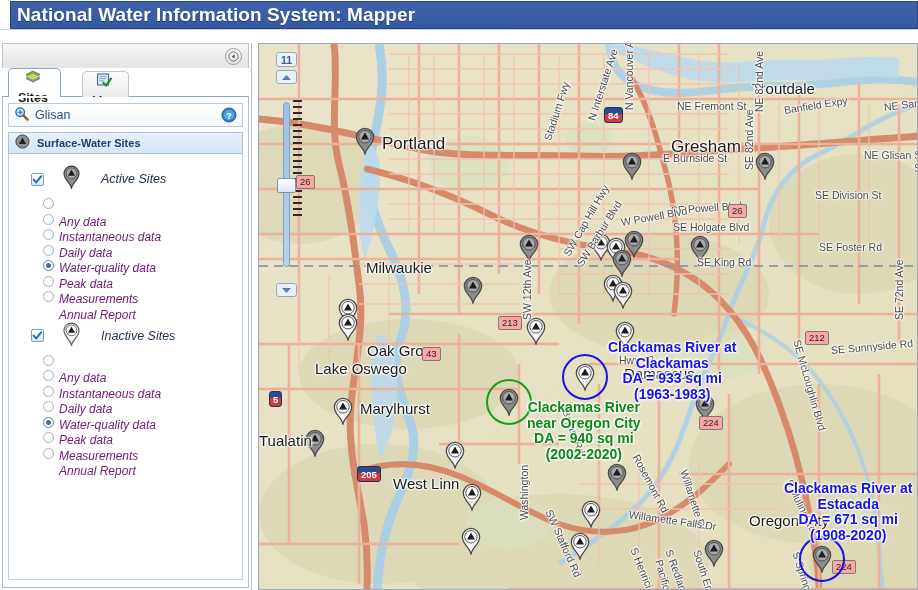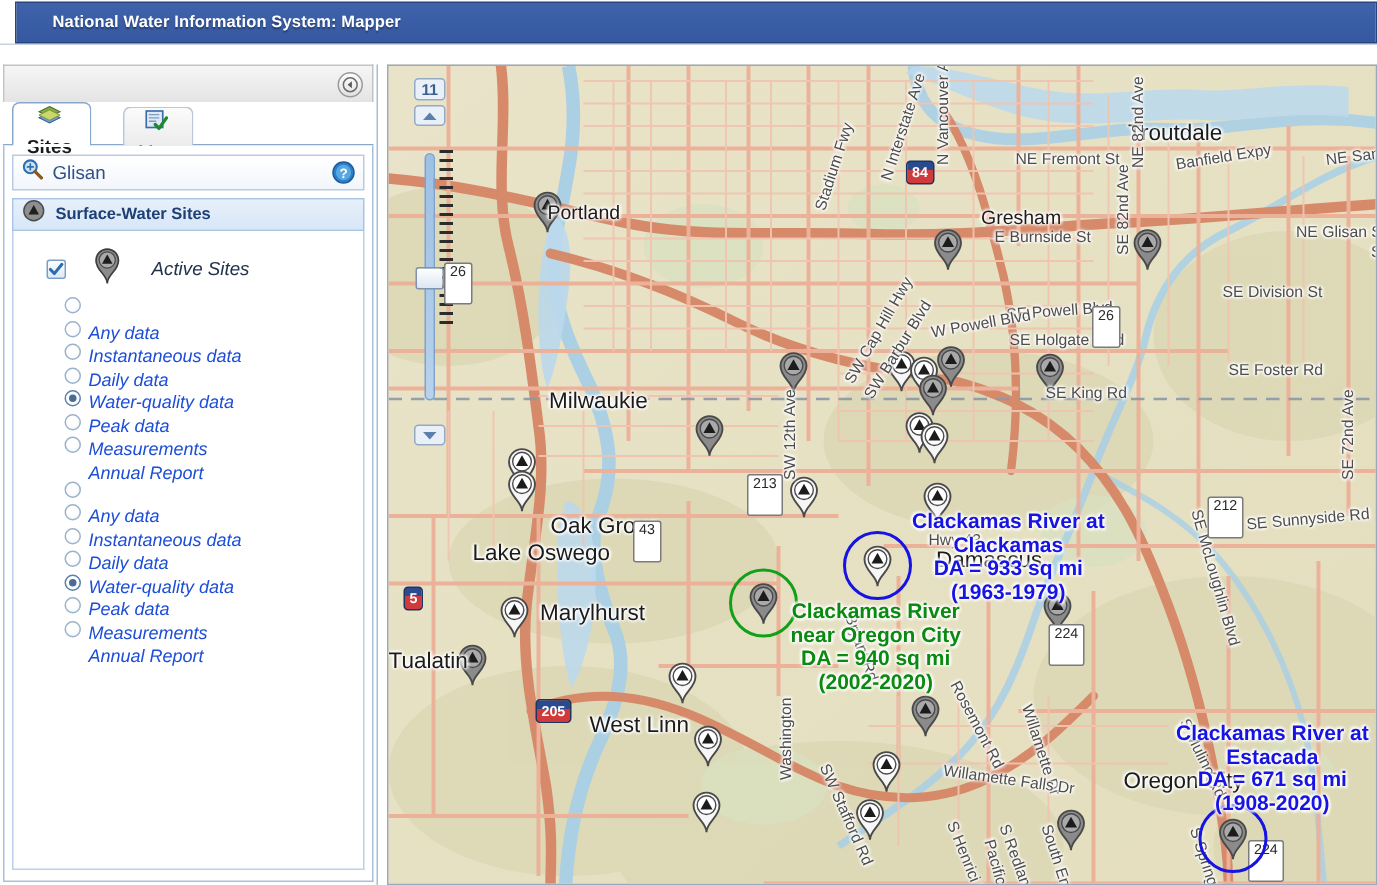--- a/index.html
+++ b/index.html
@@ -18,22 +18,22 @@
     background:#ffffff;
     border-bottom:1px solid #c8d4e4;
   }
   #titlebar-inner {
     position:absolute; left:10px; top:1px; right:0; height:28px;
     background:linear-gradient(#3f63ab,#3558a0);
     border:1px solid #27457f;
     display:flex; align-items:center;
   }
   #app-title {
-    color:#ffffff; font-size:11px; font-weight:bold;
-    padding-left:24px; letter-spacing:0.1px;
+    color:#ffffff; font-size:19px; font-weight:bold;
+    padding-left:6px; letter-spacing:0.1px;
     text-shadow:0 1px 1px rgba(0,0,0,.35);
     white-space:nowrap;
   }
   #title-gap {
     position:absolute; left:0; top:30px; width:918px; height:13px;
     background:#ffffff;
   }
 
   
   #left-panel {
@@ -141,61 +141,61 @@
   }
   .radio {
     width:11px; height:11px; flex:0 0 auto; border-radius:50%;
     border:1px solid #9bb2cb;
     background:radial-gradient(circle at 40% 35%, #ffffff 40%, #eef3f8 100%);
     display:flex; align-items:center; justify-content:center;
   }
   .radio .dot { width:5px; height:5px; border-radius:50%; background:#4a6d96; display:none; }
   .radio.on .dot { display:block; }
   .radio.on { border-color:#5d82ab; }
-  .radio-label { font-size:12px; color:#1d4ed8;margin-top:36px; }
+  .radio-label { font-size:12px; color:#701a75;margin-top:36px; }
 
   
   #map {
     position:absolute; left:258px; top:43px; width:660px; height:547px;
     overflow:hidden;
     background:#e8e2c8;
     border:1px solid #9ba9bd;
   }
   #map-canvas { position:absolute; left:0; top:0; width:660px; height:547px; }
   .maplabel {
     position:absolute;
     font-family:"Liberation Sans", sans-serif;
     color:#242424;
     white-space:nowrap;
     pointer-events:none;
     text-shadow:0 0 3px #fff, 0 0 3px #fff, 0 0 2px #fff, 1px 0 2px #fff, -1px 0 2px #fff;
   }
   .city   { font-size:15px; color:#1b1b1b; }
-  .city.big { font-size:13px; }
+  .city.big { font-size:17px;margin-left:17px; }
   .street { font-size:10.5px; color:#4d4d4d; }
 
   
   .marker { position:absolute; width:22px; height:30px; pointer-events:none; }
   .marker svg{display:block;}
   .ring { position:absolute; border-radius:50%; background:transparent; }
 
   .annot {
     position:absolute; text-align:center; line-height:1.12;
     font-size:14px; font-weight:bold; white-space:nowrap;
     text-shadow:0 0 3px #fff,0 0 3px #fff,0 0 2px #fff,1px 1px 2px #fff,-1px -1px 2px #fff;
     pointer-events:none;
   }
   .annot.blue  { color:#1613e3; }
   .annot.green { color:#0a8a11; }
 
   
   .shield {
     position:absolute; font-size:9.5px; text-align:center;
-    background:#ffffff; border:1px solid #7b7b7b; border-radius:2px;
-    color:#2a2a2a; padding:0 3px; line-height:12px; height:28px;
+    background:#fca5a5; border:1px solid #7b7b7b; border-radius:2px;
+    color:#2a2a2a; padding:0 3px; line-height:12px; height:14px;
     pointer-events:none;
   }
   .shield.i {
     background:linear-gradient(#2c4b8f 0 40%, #d03a3a 40% 100%);
     color:#ffffff; border-color:#1d3360; border-radius:3px;
     font-weight:bold; height:16px; line-height:16px; padding:0 3px;
   }
 
   
   #zoomctl { position:absolute; left:15px; top:8px; width:26px; height:252px; }
@@ -345,20 +345,35 @@
             <span class="radio-label">Measurements</span>
           </div>
           <div class="radio-row">
             <span class="radio"></span>
             <span class="radio-label">Annual Report</span>
           </div>
         </div>
       </div>
 
       <div class="group">
+        <div class="group-head">
+          <span class="chk">
+            <svg width="11" height="11" viewBox="0 0 11 11">
+              <path d="M1.6 5.6 L4.2 8.4 L9.3 2.2" fill="none" stroke="#2b6cb0" stroke-width="2" stroke-linecap="round" stroke-linejoin="round"></path>
+            </svg>
+          </span>
+          <span style="margin-left:14px;">
+            <svg width="19" height="26" viewBox="0 0 19 26">
+              <path d="M9.5 25 C9.5 19 2 16.5 2 9.6 A7.5 7.5 0 0 1 17 9.6 C17 16.5 9.5 19 9.5 25 Z" fill="#f4f4f4" stroke="#5a5a5a" stroke-width="1.1"></path>
+              <circle cx="9.5" cy="9.3" r="5.4" fill="#ffffff" stroke="#4a4a4a" stroke-width=".8"></circle>
+              <polygon points="9.5,5.6 13,11.8 6,11.8" fill="#1c1c1c"></polygon>
+            </svg>
+          </span>
+          <span class="grp-label">Inactive Sites</span>
+        </div>
         <div class="radio-list">
           <div class="radio-row">
             <span class="radio"></span>
             <span class="radio-label">Any data</span>
           </div>
           <div class="radio-row">
             <span class="radio"></span>
             <span class="radio-label">Instantaneous data</span>
           </div>
           <div class="radio-row">
@@ -808,21 +823,21 @@
         <svg width="22" height="30" viewBox="0 0 19 26">
           <path d="M9.5 25 C9.5 19 2 16.5 2 9.6 A7.5 7.5 0 0 1 17 9.6 C17 16.5 9.5 19 9.5 25 Z" fill="#f6f6f6" stroke="#4a4a4a" stroke-width="1.1"></path>
           <circle cx="9.5" cy="9.3" r="5.4" fill="#ffffff" stroke="#4a4a4a" stroke-width=".8"></circle>
           <polygon points="9.5,5.6 13,11.8 6,11.8" fill="#1c1c1c"></polygon>
         </svg>
       </div>
       <div class="annot blue" style="left: 349px; top: 296px;">
         <div>Clackamas River at</div>
         <div>Clackamas</div>
         <div>DA = 933 sq mi</div>
-        <div>(1963-1979)</div>
+        <div>(1963-1983)</div>
       </div>
       <div class="ring" style="left: 227px; top: 335px; width: 46px; height: 46px; border: 2.5px solid rgb(18, 160, 26);"></div>
       <div class="marker" style="left: 239px; top: 343px;">
         <svg width="22" height="30" viewBox="0 0 19 26">
           <path d="M9.5 25 C9.5 19 2 16.5 2 9.6 A7.5 7.5 0 0 1 17 9.6 C17 16.5 9.5 19 9.5 25 Z" fill="#8b8b8b" stroke="#4a4a4a" stroke-width="1.1"></path>
           <circle cx="9.5" cy="9.3" r="5.4" fill="#a9a9a9" stroke="#4a4a4a" stroke-width=".8"></circle>
           <polygon points="9.5,5.6 13,11.8 6,11.8" fill="#1c1c1c"></polygon>
         </svg>
       </div>
       <div class="annot green" style="left: 268px; top: 356px;">

